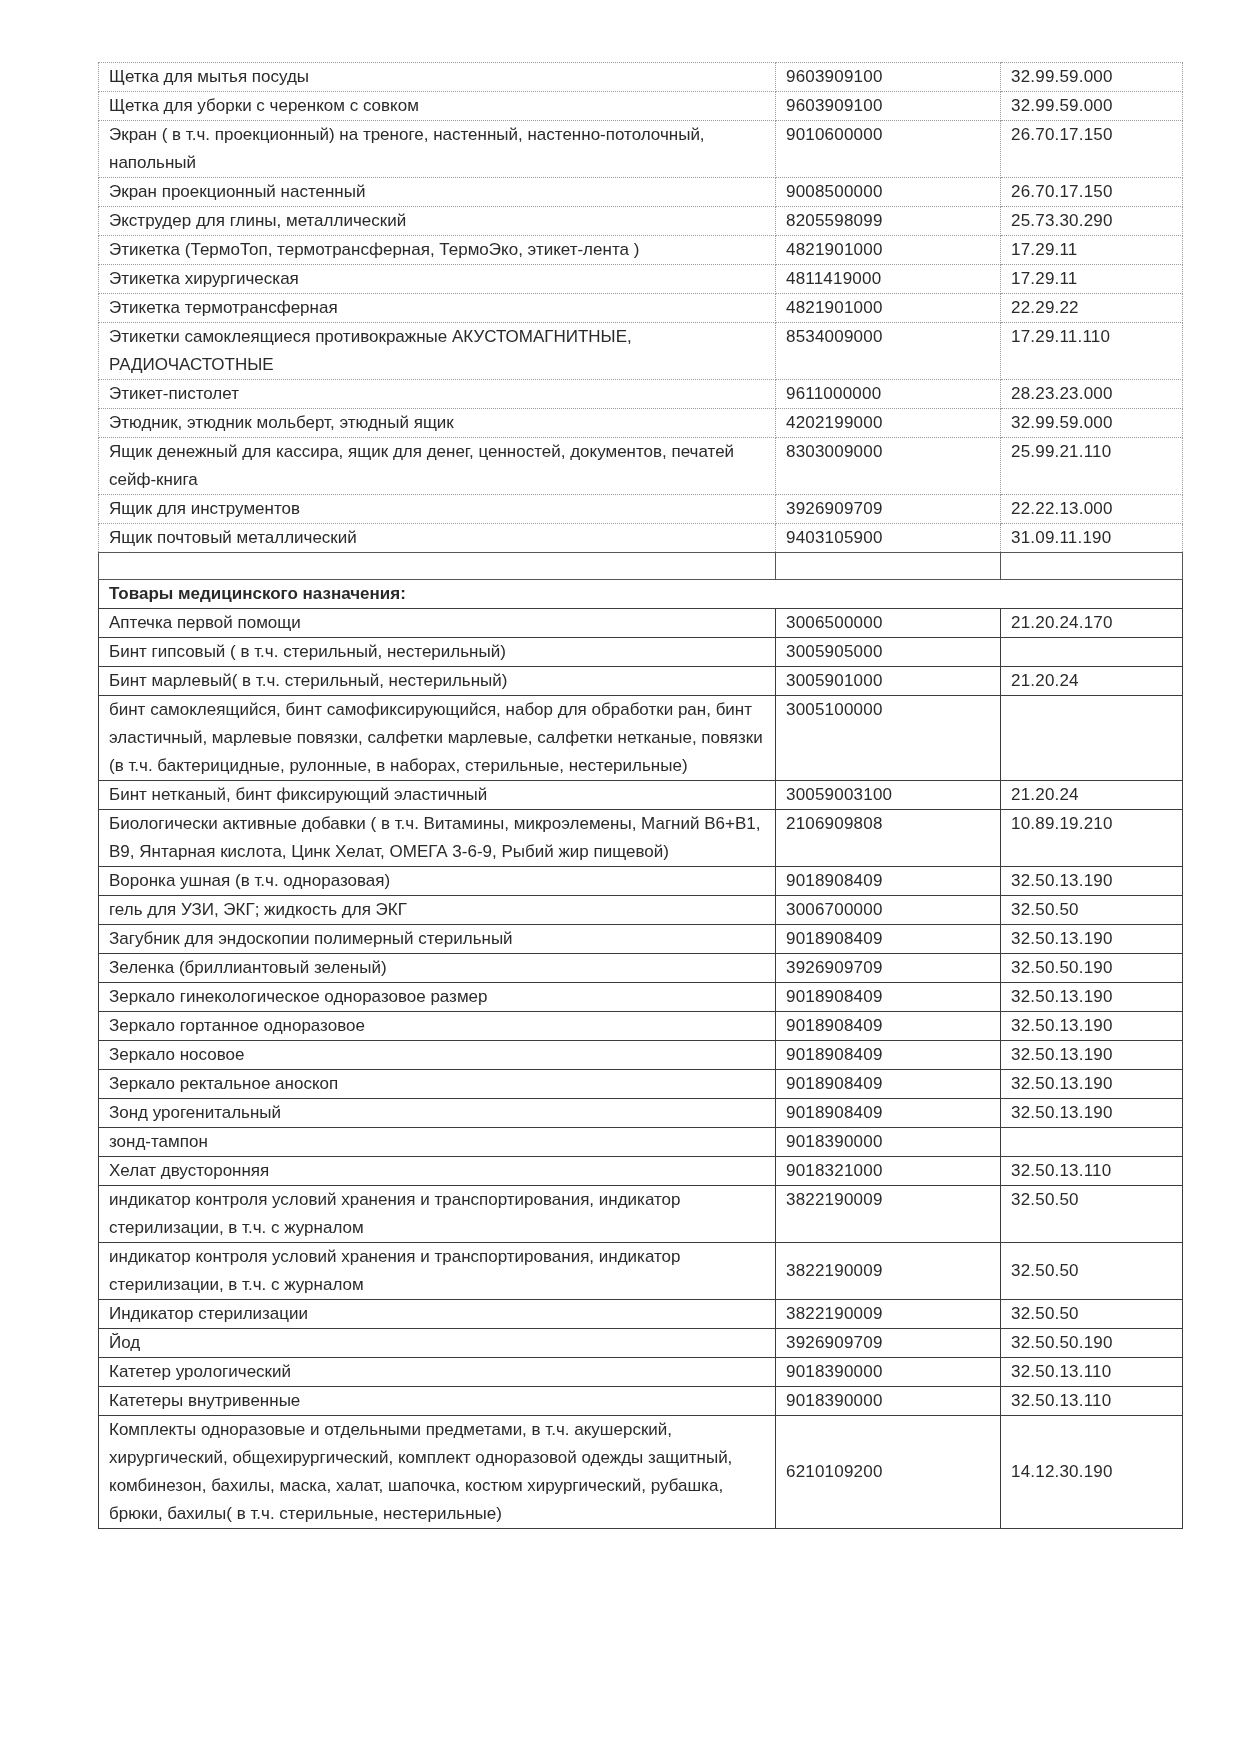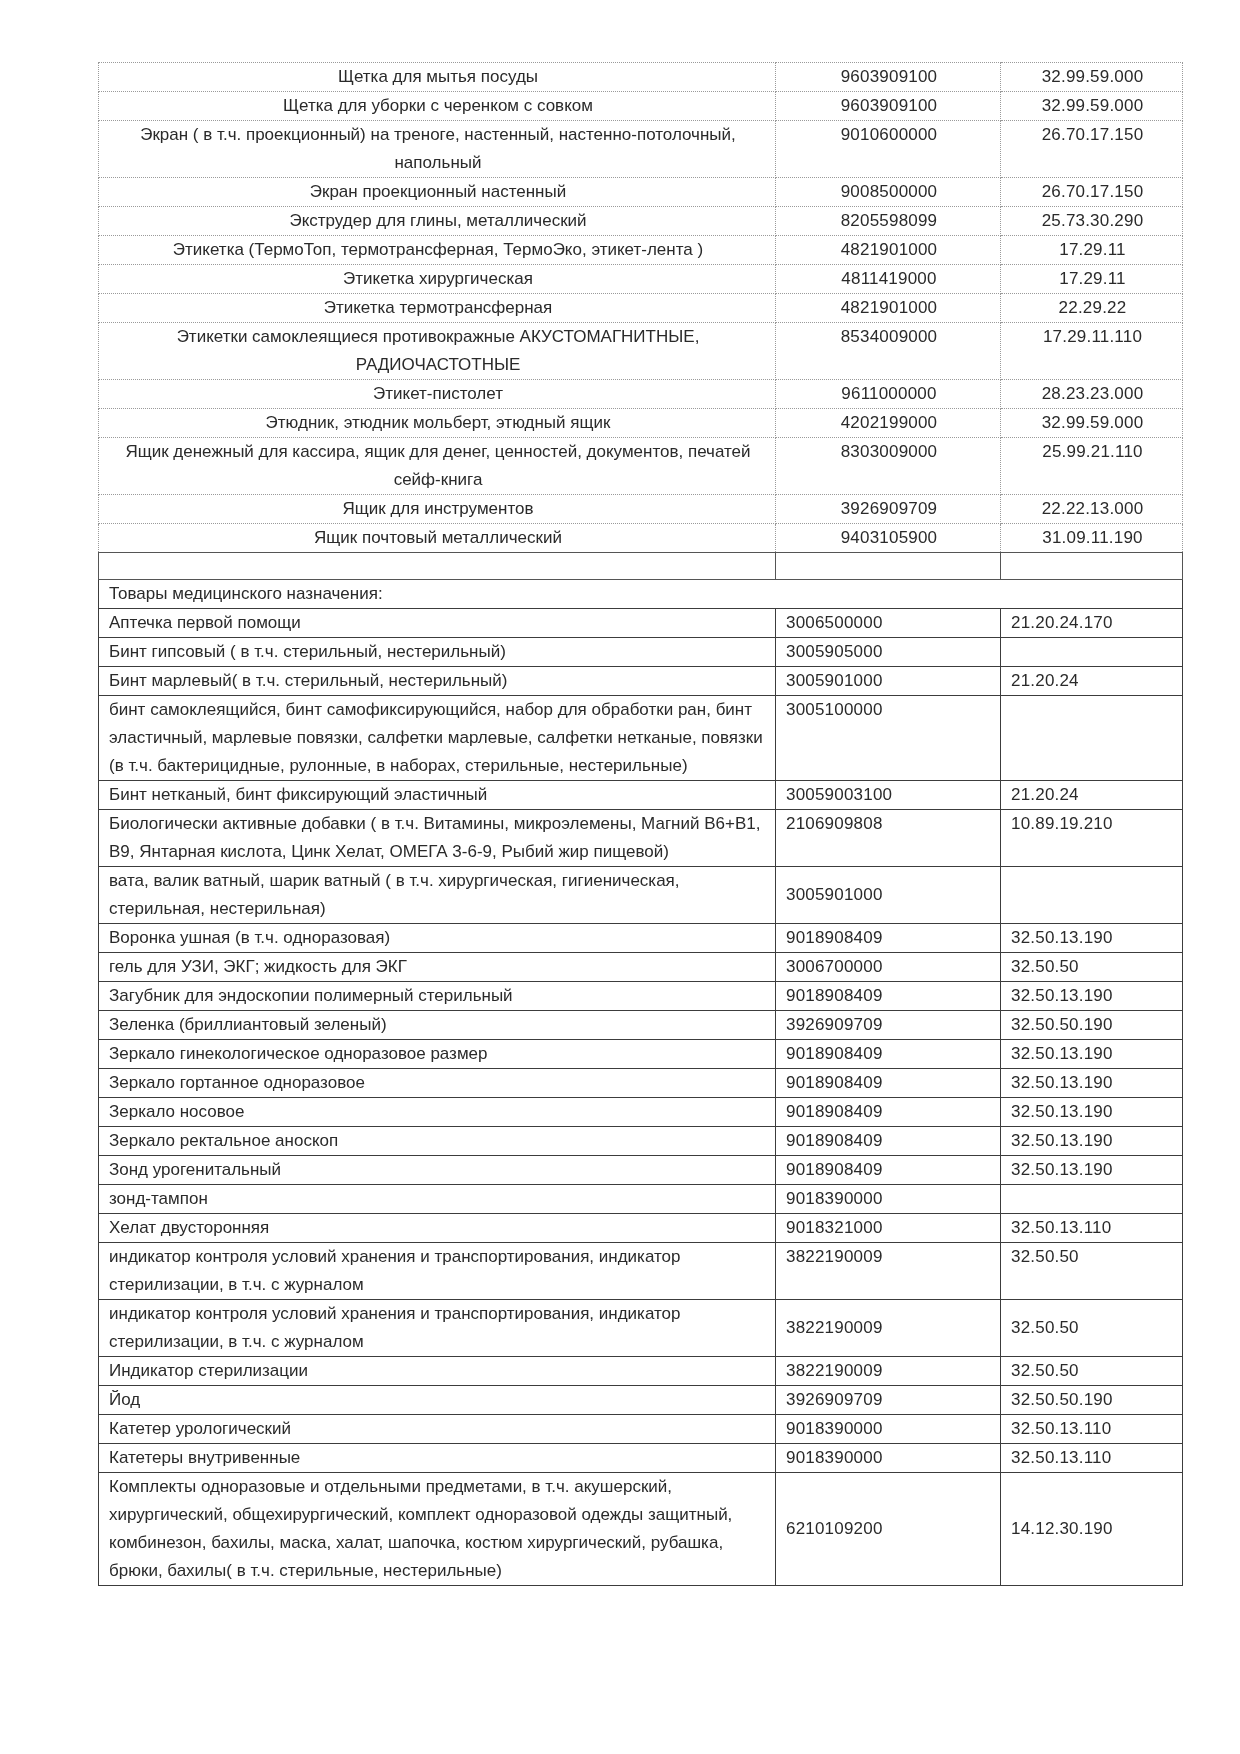--- a/index.html
+++ b/index.html
@@ -2,24 +2,24 @@
 <html><head>
 <meta charset="utf-8">
 <style>
   html, body { margin: 0; padding: 0; background: #ffffff; }
   body { width: 1240px; height: 1754px; position: relative; overflow: hidden;
          font-family: "Liberation Sans", "DejaVu Sans", sans-serif; color: #2a2a2a; }
   .page { position: absolute; left: 98px; top: 62px; width: 1084px; }
   table { border-collapse: collapse; width: 100%; table-layout: fixed; font-size: 17px; line-height: 28px; }
   col.c1 { width: 677px; } col.c2 { width: 225px; } col.c3 { width: 182px; }
   td { vertical-align: top; padding: 0 8px 0 10px; }
-  tbody.misc td { border: 1px dotted #9a9a9a; text-align: center; }
+  tbody.misc td { border: 1px dotted #9a9a9a; }
   tbody.misc tr.blank td { border: 1px solid #555; height: 26px; }
   tbody.med td { border: 1px solid #3c3c3c; }
-  tbody.med tr.section td { font-weight: normal; height: 28px; }
+  tbody.med tr.section td { font-weight: bold; height: 28px; }
   td.mid { vertical-align: middle; }
   td.code { letter-spacing: 0.2px; }
 </style>
 </head>
 <body>
 
 <div class="page">
   <table>
     <colgroup>
         <col class="c1">
@@ -131,25 +131,20 @@
           <td>Бинт нетканый, бинт фиксирующий эластичный</td>
           <td class="code">30059003100</td>
           <td class="code">21.20.24</td>
         </tr>
         <tr>
           <td>Биологически активные добавки ( в т.ч. Витамины, микроэлемены, Магний В6+В1, В9, Янтарная кислота, Цинк Хелат, ОМЕГА 3-6-9, Рыбий жир пищевой)</td>
           <td class="code">2106909808</td>
           <td class="code">10.89.19.210</td>
         </tr>
         <tr>
-          <td class="mid">вата, валик ватный, шарик ватный ( в т.ч. хирургическая, гигиеническая, стерильная, нестерильная)</td>
-          <td class="code mid">3005901000</td>
-          <td class="code mid"></td>
-        </tr>
-        <tr>
           <td>Воронка ушная (в т.ч. одноразовая)</td>
           <td class="code">9018908409</td>
           <td class="code">32.50.13.190</td>
         </tr>
         <tr>
           <td>гель для УЗИ, ЭКГ; жидкость для ЭКГ</td>
           <td class="code">3006700000</td>
           <td class="code">32.50.50</td>
         </tr>
         <tr>

